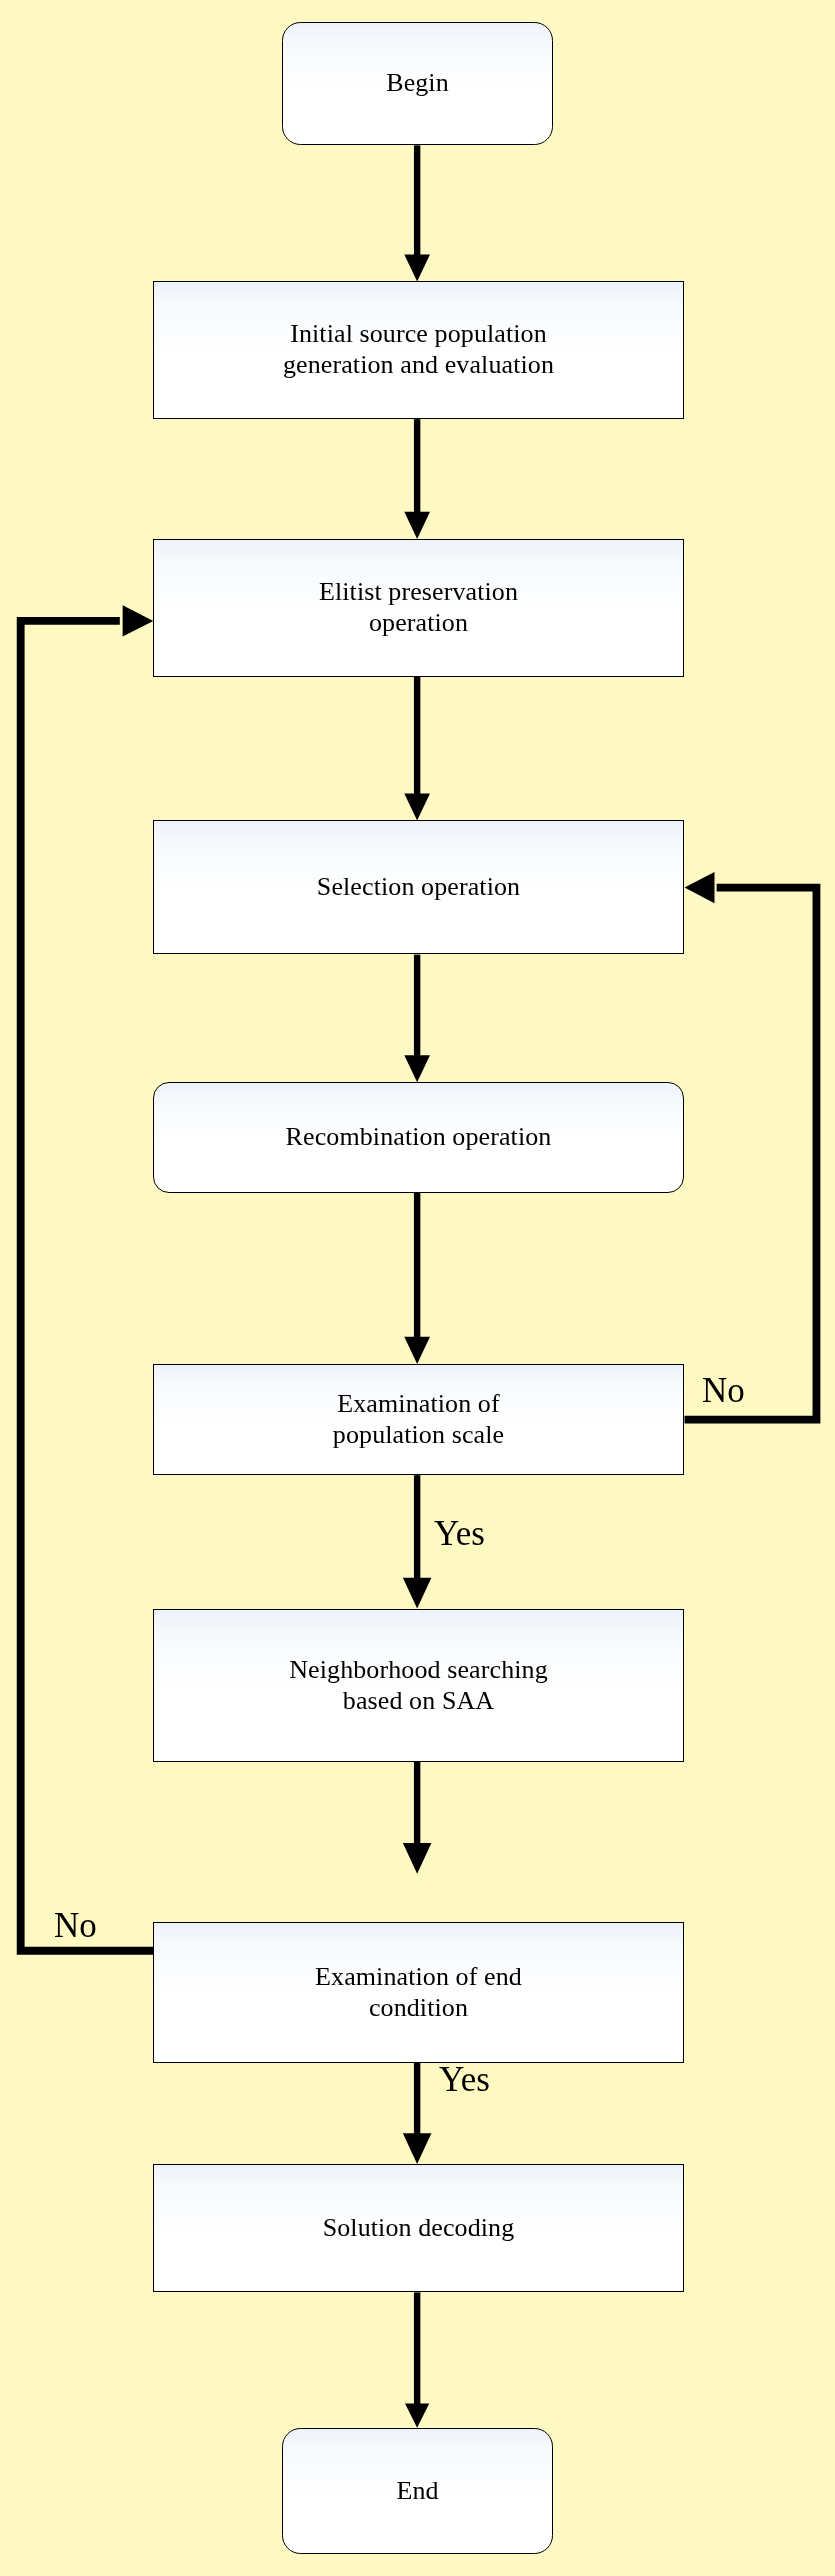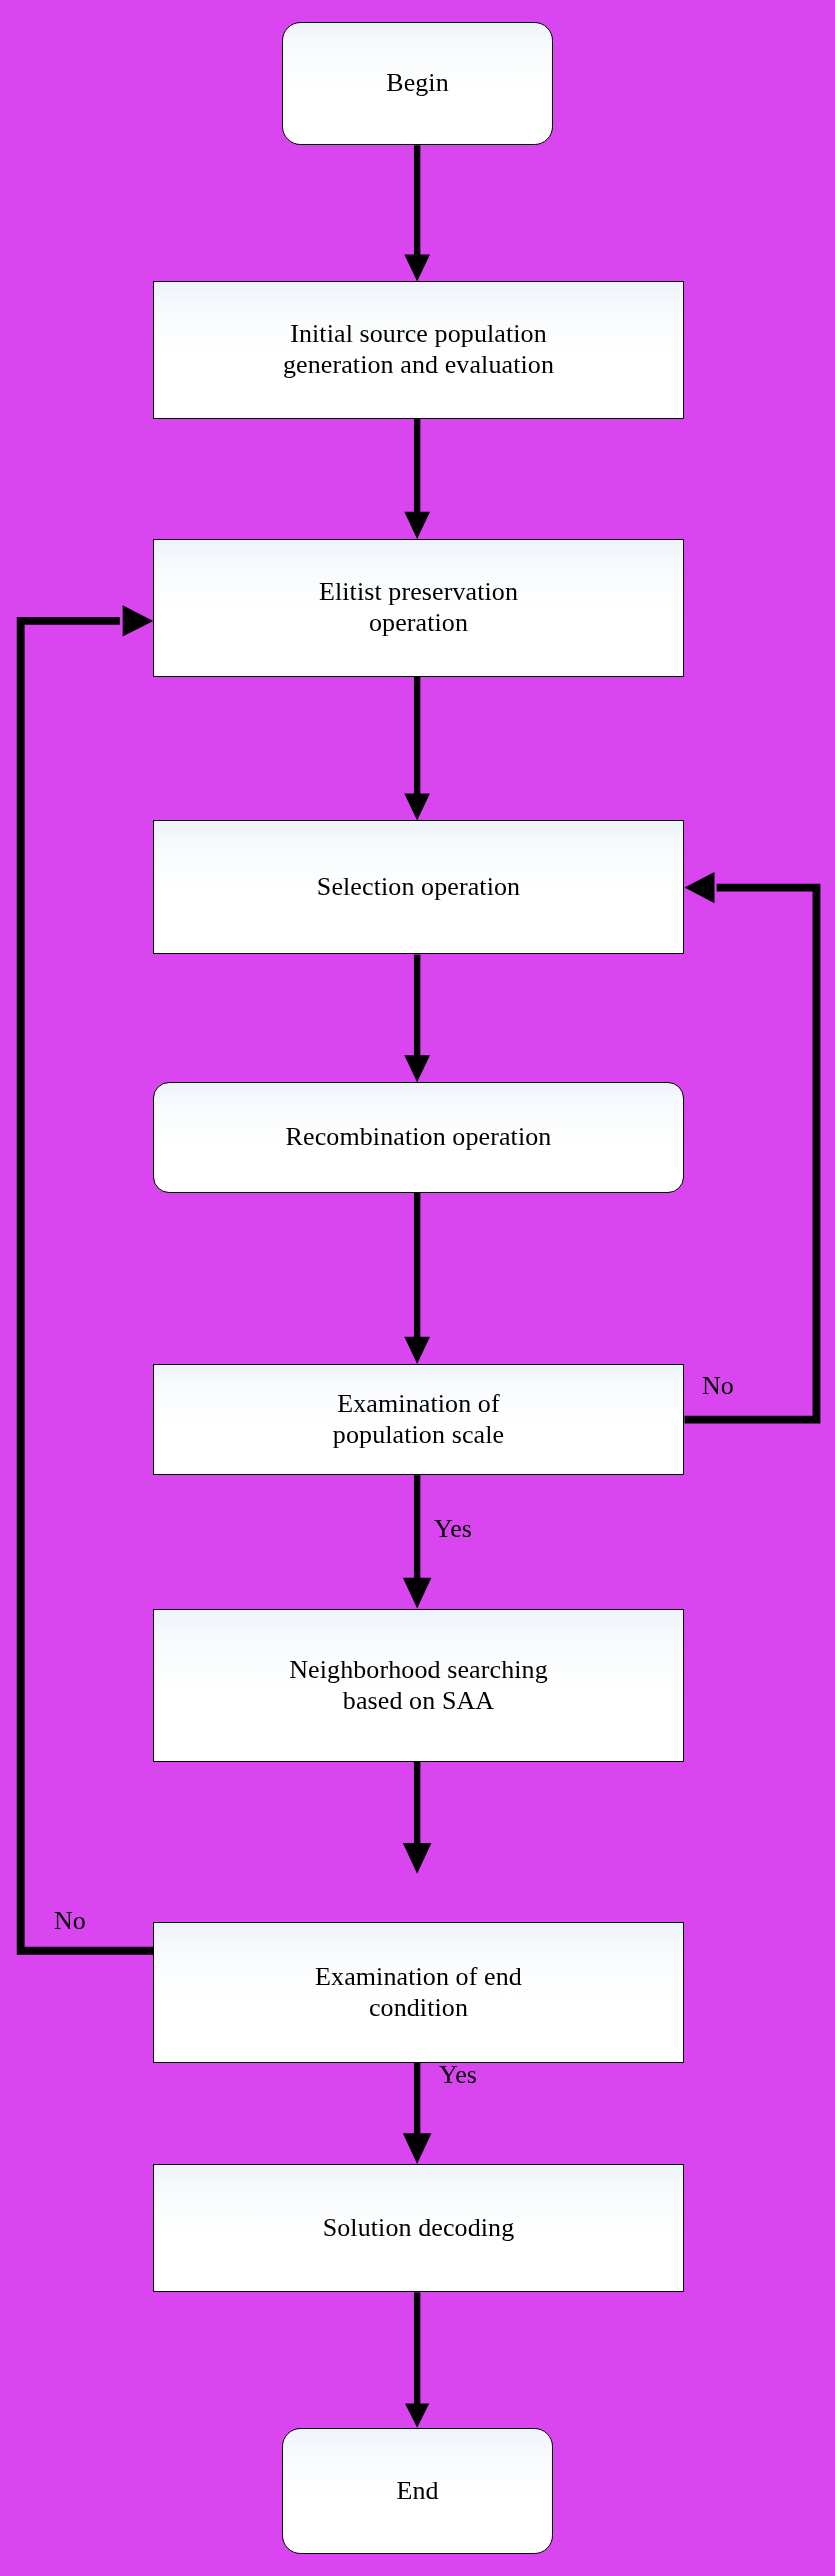--- a/index.html
+++ b/index.html
@@ -4,21 +4,21 @@
 <style>
   html, body {
     margin: 0;
     padding: 0;
     background: #ffffff;
   }
   #canvas {
     position: relative;
     width: 835px;
     height: 2576px;
-    background: #d946ef;
+    background: #fef9c3;
     font-family: "Liberation Serif", "DejaVu Serif", serif;
     overflow: hidden;
   }
   .node {
     position: absolute;
     box-sizing: border-box;
     border: 1.4px solid #000000;
     background: linear-gradient(180deg, #eef3fa 0%, #f7fafd 18%, #ffffff 55%, #ffffff 100%);
     display: flex;
     align-items: center;
@@ -32,21 +32,21 @@
   .node.terminal {
     border-radius: 18.5px;
   }
   .node .label {
     display: block;
     padding: 0 10px;
     white-space: pre-line;
   }
   .edge-label {
     position: absolute;
-    font-size: 26px;
+    font-size: 35px;
     color: #000000;
     white-space: nowrap;
     line-height: 1;
   }
   svg.wires {
     position: absolute;
     left: 0;
     top: 0;
     width: 835px;
     height: 2576px;

